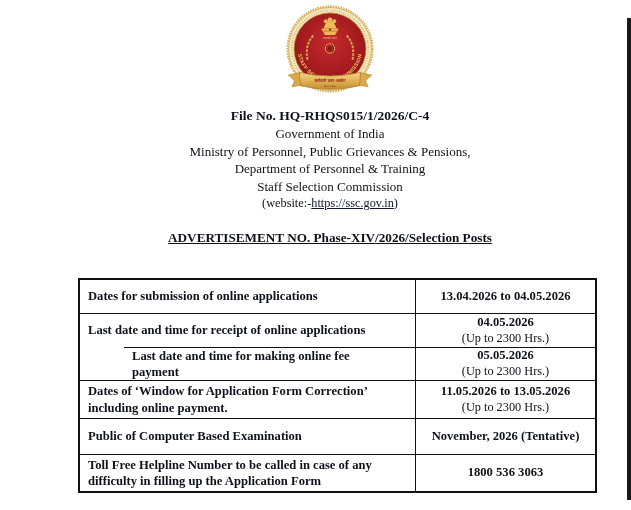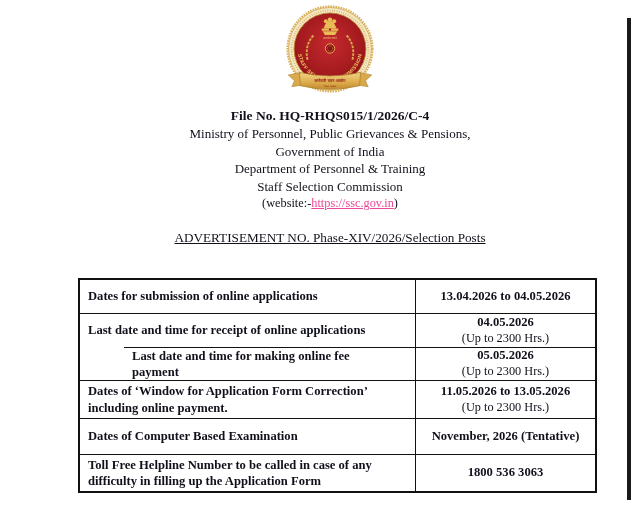--- a/index.html
+++ b/index.html
@@ -39,31 +39,31 @@
   }
   .h-line{
     font-size:13px;
     line-height:17.5px;
   }
   .h-site{
     font-size:12.3px;
     line-height:17px;
   }
   .link{
-    color:#ec4899;
+    color:#0f172a;
     text-decoration:underline;
     cursor:pointer;
   }
   .adv{
     position:absolute;
     left:29px; top:230px;
     width:602px;
     text-align:center;
     font-size:13.2px;
-    font-weight:normal;
+    font-weight:bold;
     text-decoration:underline;
   }
   
   .sched{
     position:absolute;
     left:78px; top:278px;
     width:519px;
     border:2px solid #111111;
     box-sizing:border-box;
   }
@@ -163,22 +163,22 @@
         <path d="M 96.5 79 L 83 76.3 L 81.5 90.5 L 92.5 92 L 89.5 85.5 Z" fill="#D9A94C" stroke="#A77B24" stroke-width="0.6"></path>
         <path d="M 16 76.2 Q 50 84 84 76.2 L 83 91 Q 50 99 17 91 Z" fill="url(#goldg)" stroke="#A77B24" stroke-width="0.8"></path>
         <text x="50" y="86.8" text-anchor="middle" font-size="4.4" font-weight="bold" fill="#8C1216" font-family="'DejaVu Sans',sans-serif">कर्मचारी चयन आयोग</text>
         <text x="50" y="92.2" text-anchor="middle" font-size="2.9" fill="#8C1216" font-family="'DejaVu Sans',sans-serif">भारत सरकार</text>
       </g>
     </svg>
   </div>
 
   <div class="header">
     <div class="h-file">File No. HQ-RHQS015/1/2026/C-4</div>
+    <div class="h-line">Government of India</div>
     <div class="h-line">Ministry of Personnel, Public Grievances &amp; Pensions,</div>
-    <div class="h-line">Government of India</div>
     <div class="h-line">Department of Personnel &amp; Training</div>
     <div class="h-line">Staff Selection Commission</div>
     <div class="h-site"><span>(website:-</span><span class="link">https://ssc.gov.in</span><span>)</span></div>
   </div>
 
   <div class="adv">ADVERTISEMENT NO. Phase-XIV/2026/Selection Posts</div>
 
   <div class="sched">
 
     <div class="tr tr0">
@@ -207,21 +207,21 @@
 
     <div class="tr tr3">
       <div class="td-label">Dates of ‘Window for Application Form Correction’ including online payment.</div>
       <div class="td-value">
         <span>11.05.2026 to 13.05.2026</span>
         <span class="note">(Up to 2300 Hrs.)</span>
       </div>
     </div>
 
     <div class="tr tr4">
-      <div class="td-label">Dates of Computer Based Examination</div>
+      <div class="td-label">Public of Computer Based Examination</div>
       <div class="td-value">
         <span>November, 2026 (Tentative)</span>
 
       </div>
     </div>
 
     <div class="tr tr5">
       <div class="td-label">Toll Free Helpline Number to be called in case of any difficulty in filling up the Application Form</div>
       <div class="td-value">
         <span>1800 536 3063</span>

